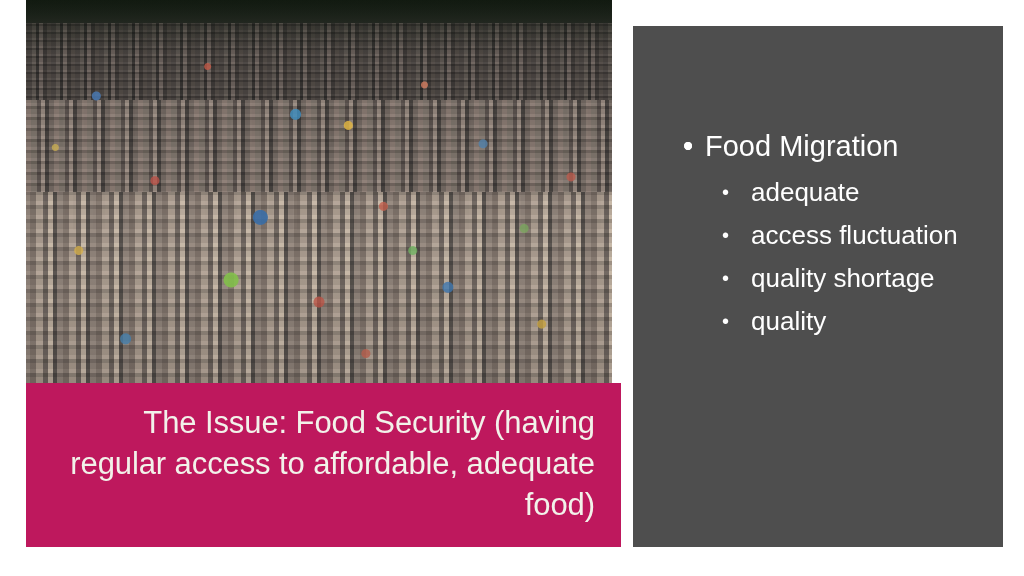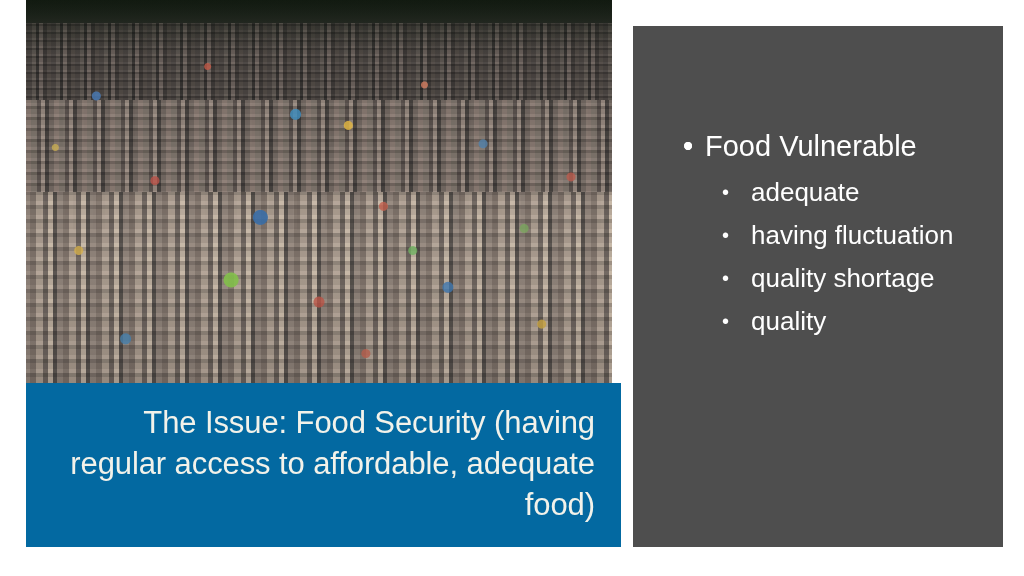--- a/index.html
+++ b/index.html
@@ -137,21 +137,21 @@
     pointer-events: none;
   }
 
   
   .title-box {
     position: absolute;
     left: 26px;
     top: 383px;
     width: 595px;
     height: 164px;
-    background: #0369a1;
+    background: #be185d;
     box-sizing: border-box;
     padding: 19px 26px 0 26px;
   }
   .title-text {
     margin: 0;
     color: #f2f2ea;
     font-family: "Liberation Sans", sans-serif;
     font-size: 31px;
     line-height: 41px;
     font-weight: 400;
@@ -230,31 +230,31 @@
 
   <div class="content-box">
     <ul class="bullets">
 
       <li class="lvl1">
         <span class="bullet">•</span>
       </li>
 
       <li class="lvl1">
         <span class="bullet">•</span>
-        <span class="li-label">Food Vulnerable</span>
+        <span class="li-label">Food Migration</span>
       </li>
 
       <li class="lvl2">
         <span class="bullet">•</span>
         <span class="li-label">adequate</span>
       </li>
 
       <li class="lvl2">
         <span class="bullet">•</span>
-        <span class="li-label">having fluctuation</span>
+        <span class="li-label">access fluctuation</span>
       </li>
 
       <li class="lvl2">
         <span class="bullet">•</span>
         <span class="li-label">quality shortage</span>
       </li>
 
       <li class="lvl2">
         <span class="bullet">•</span>
         <span class="li-label">quality</span>

